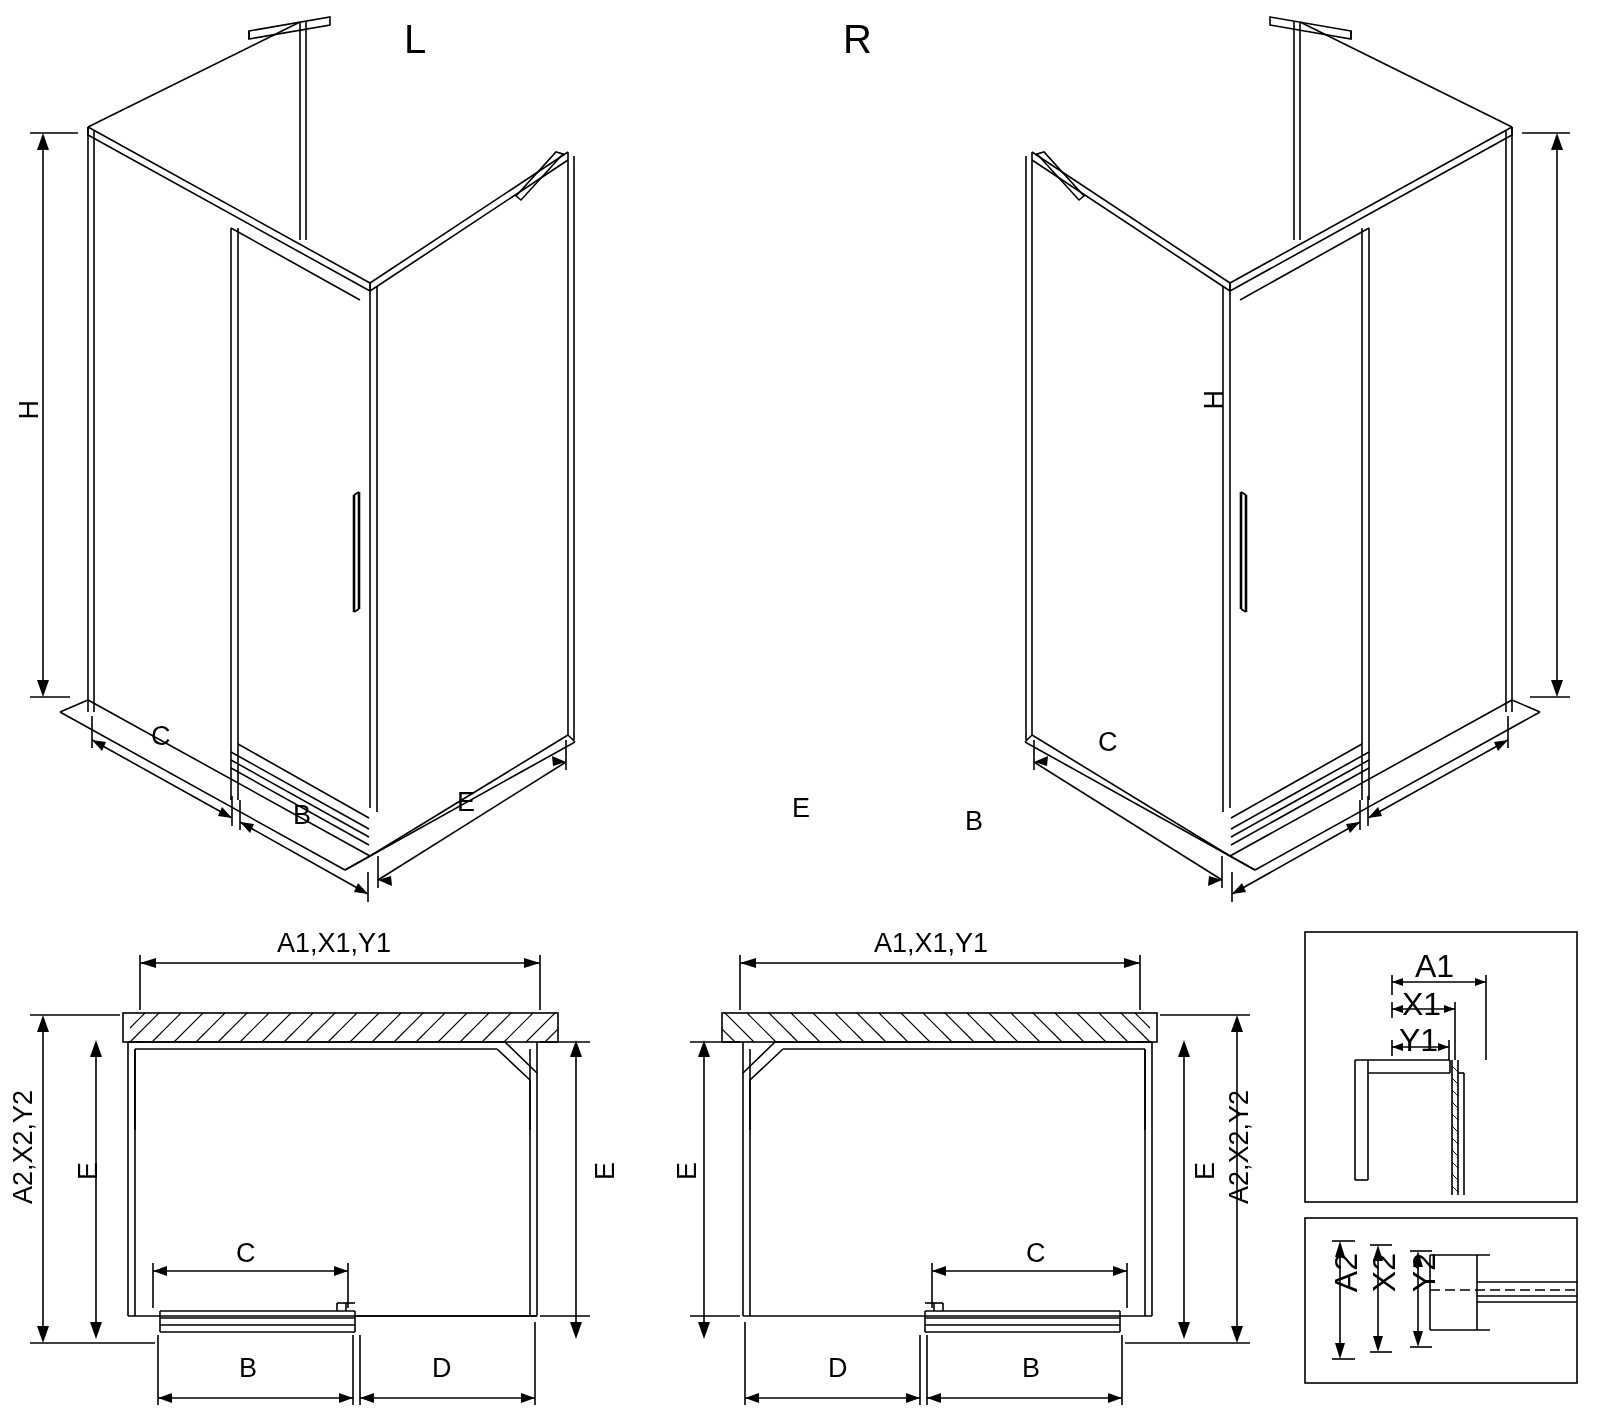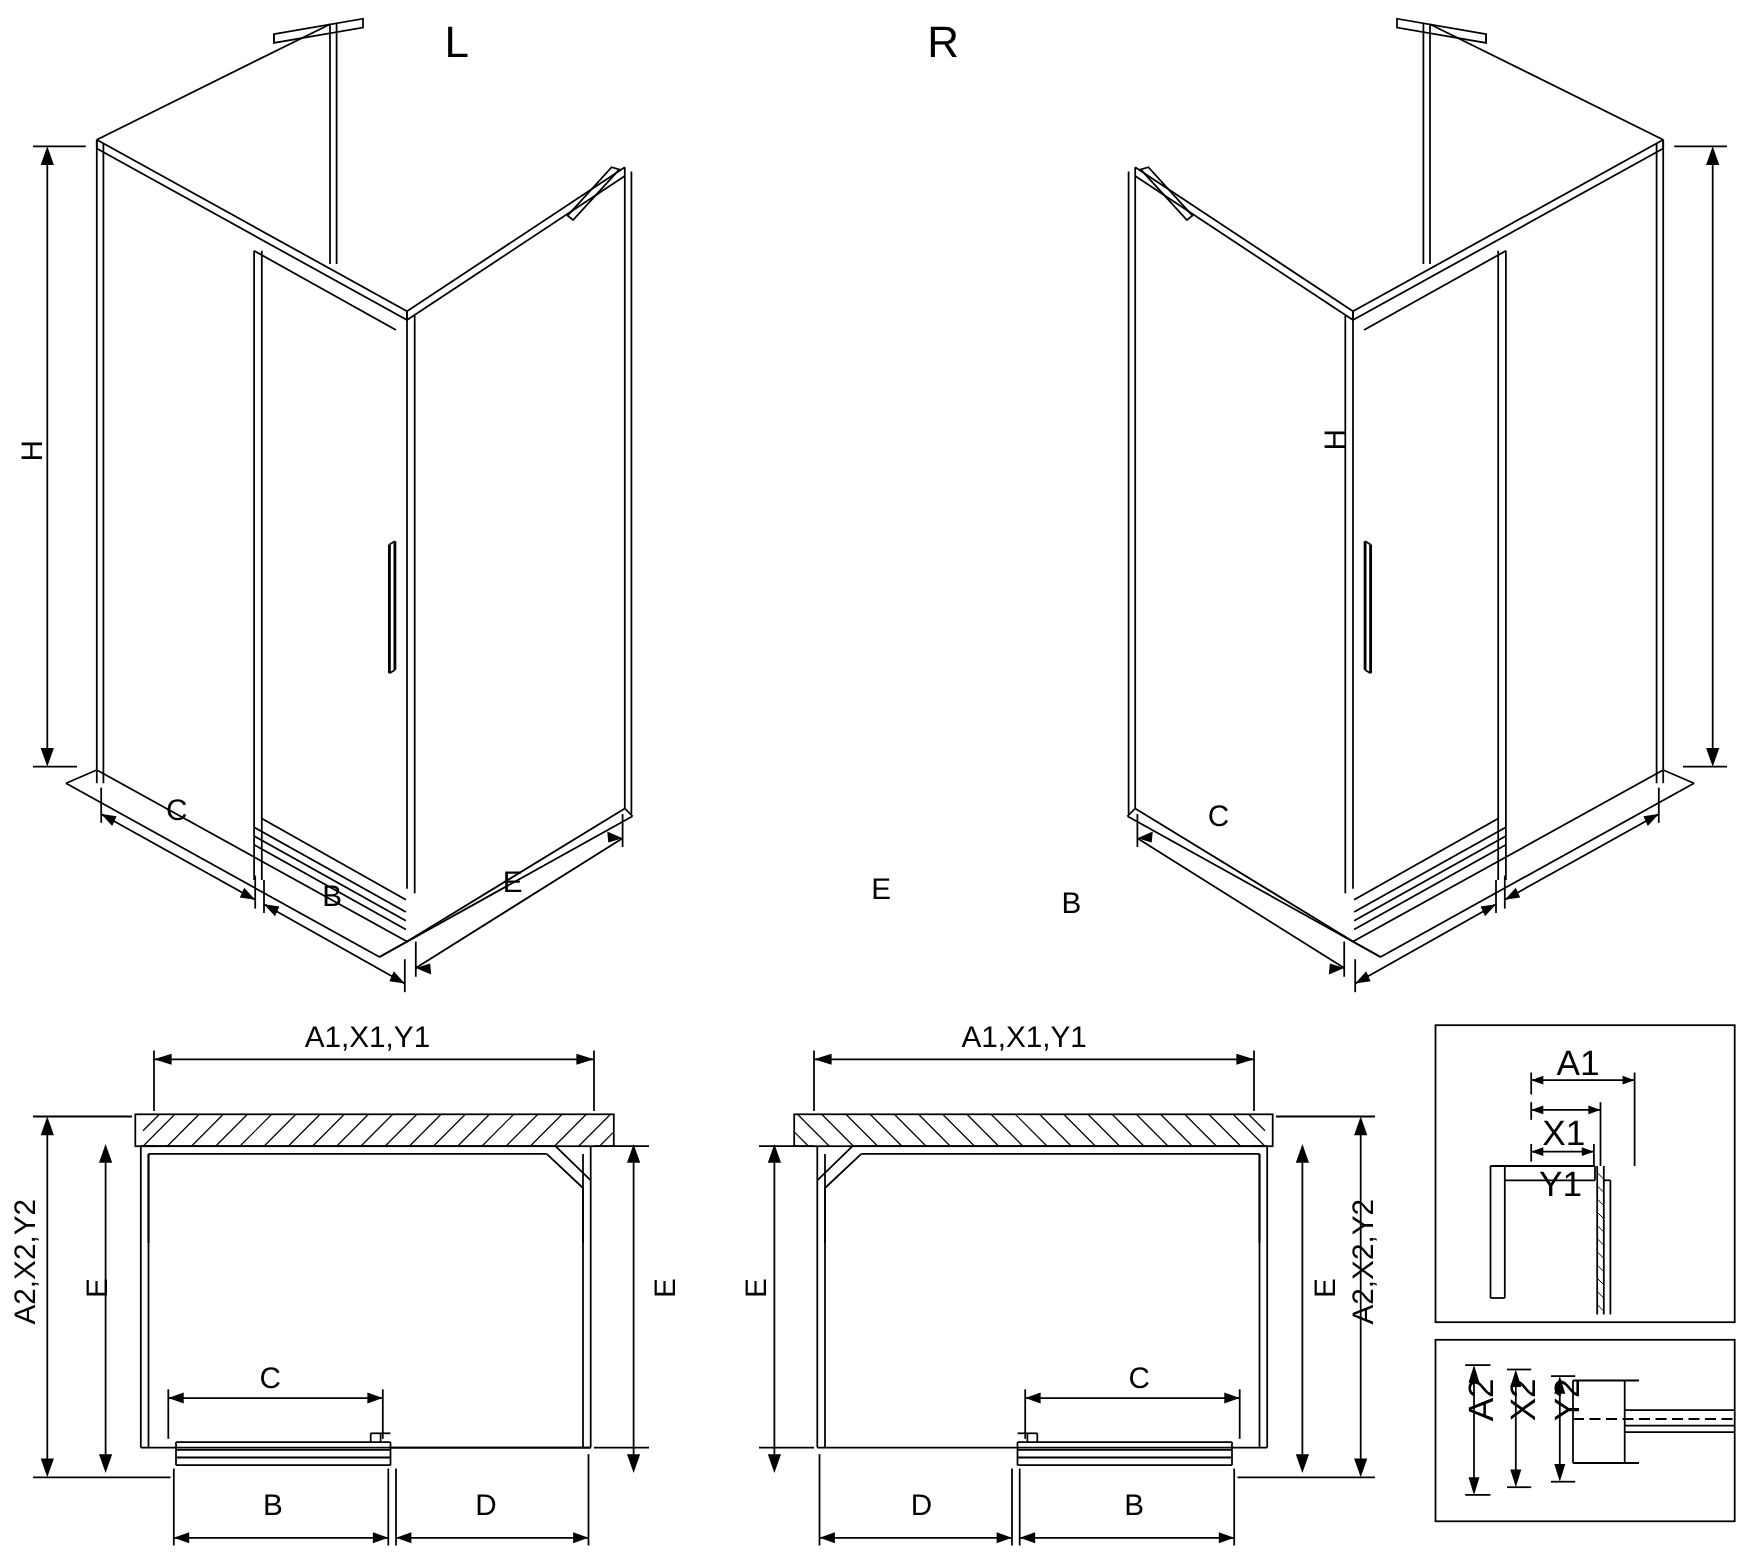--- a/index.html
+++ b/index.html
@@ -460,20 +460,20 @@
 
 <div class="lbl dim" style="left:874px;top:928px;">A1,X1,Y1</div>
 <div class="lbl dim vert" style="left:1224px;top:1090px;">A2,X2,Y2</div>
 <div class="lbl dim vert" style="left:672px;top:1162px;">E</div>
 <div class="lbl dim vert" style="left:1190px;top:1162px;">E</div>
 <div class="lbl dim" style="left:1026px;top:1238px;">C</div>
 <div class="lbl dim" style="left:1022px;top:1353px;">B</div>
 <div class="lbl dim" style="left:828px;top:1353px;">D</div>
 
 <div class="lbl dimS" style="left:1415px;top:948px;">A1</div>
-<div class="lbl dimS" style="left:1402px;top:1012px;">X1</div>
-<div class="lbl dimS" style="left:1399px;top:1022px;margin-top:36px;">Y1</div>
+<div class="lbl dimS" style="left:1402px;top:986px;">X1</div>
+<div class="lbl dimS" style="left:1399px;top:1022px;">Y1</div>
 
 <div class="lbl dimS vert" style="left:1328px;top:1253px;">A2</div>
 <div class="lbl dimS vert" style="left:1366px;top:1253px;">X2</div>
 <div class="lbl dimS vert" style="left:1406px;top:1253px;">Y2</div>
 
 </div>
 
 </body></html>

